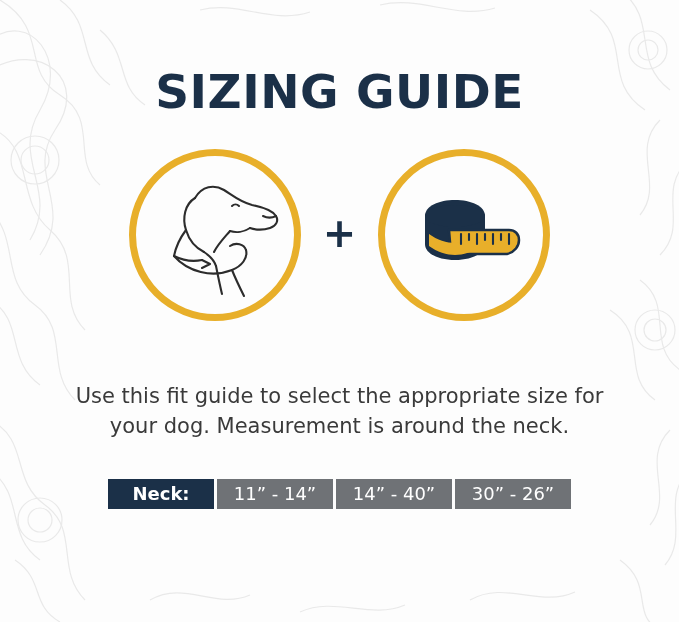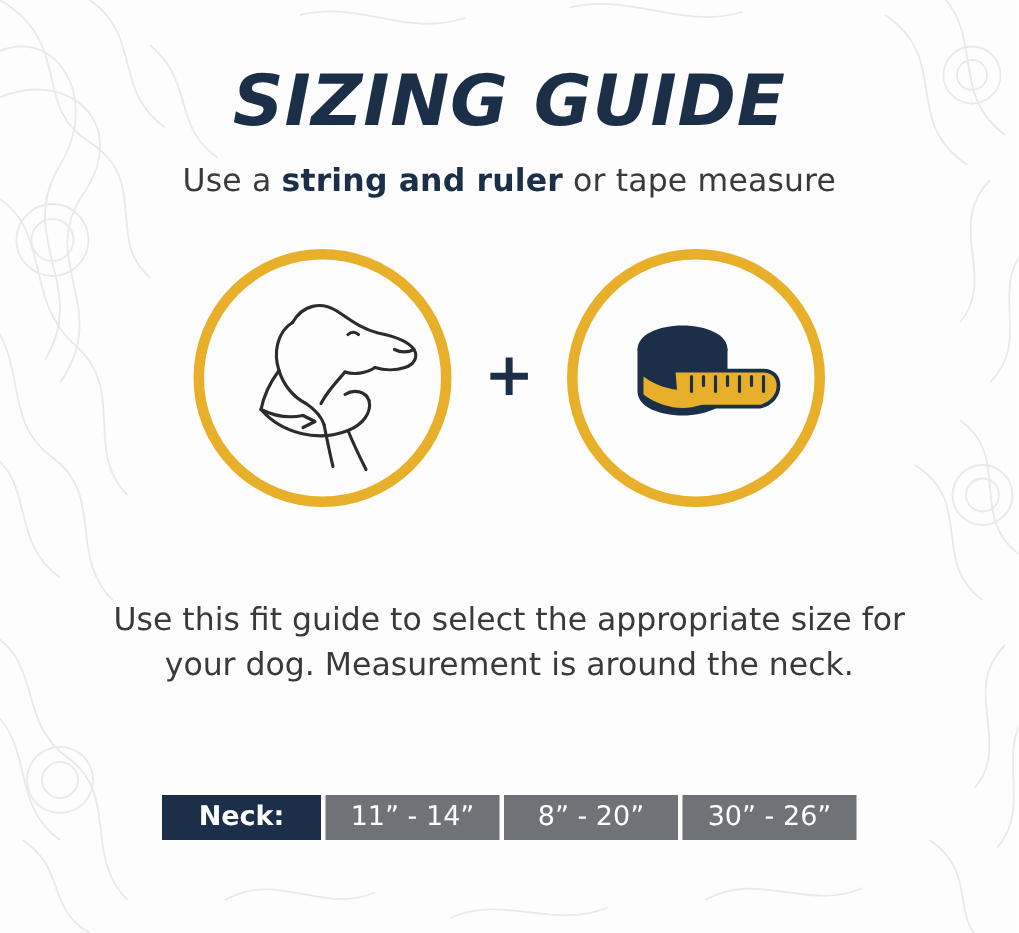--- a/index.html
+++ b/index.html
@@ -30,29 +30,28 @@
   .content {
     position: relative;
     z-index: 2;
     width: 679px;
     height: 622px;
     display: flex;
     flex-direction: column;
     align-items: center;
   }
   .title {
-    margin-top: 44px;
+    margin-top: 68px;
     font-family: "DejaVu Sans", sans-serif;
     font-weight: bold;
     font-size: 47px;
     letter-spacing: 0.5px;
     color: #1b3048;
     line-height: 1;
     text-align: center;
-    font-style: italic;
   }
   .subtitle {
     margin-top: 17px;
     font-family: "DejaVu Sans", sans-serif;
     font-size: 21px;
     color: #3a3a3a;
     text-align: center;
     letter-spacing: 0.1px;
   }
   .subtitle .strong {
@@ -93,21 +92,20 @@
     line-height: 1.45;
     color: #3a3a3a;
     text-align: center;
   }
   .table-wrap {
     margin-top: 34px;
   }
   table.size-table {
     border-collapse: separate;
     border-spacing: 3px;
-    margin-top: 34px;
   }
   table.size-table td {
     height: 30px;
     padding: 0 10px;
     text-align: center;
     font-family: "DejaVu Sans", sans-serif;
     font-size: 18px;
     color: #ffffff;
     white-space: nowrap;
   }
@@ -162,21 +160,20 @@
       <path d="M470,600 C505,580 540,608 575,592"></path>
       <path d="M200,10 C240,0 270,25 310,12"></path>
       <path d="M380,5 C420,-5 455,20 495,8"></path>
     </g>
   </svg>
 
   <div class="content">
 
     <div class="title">SIZING GUIDE</div>
 
-    <div class="subtitle"><span>Use a </span><span class="strong">string and ruler</span><span> or tape measure</span></div>
 
     <div class="icon-row">
 
       <div class="circle">
         <svg width="150" height="150" viewBox="0 0 150 150">
           <g fill="none" stroke="#2c2c2c" stroke-width="2.1" stroke-linecap="round" stroke-linejoin="round">
 
             <path d="M55,38 C62,26 74,24 84,30 C92,35 100,42 112,45 C122,47 132,50 136,56 C139,61 136,66 130,68 C124,70 116,70 110,68"></path>
             <path d="M110,68 C104,72 96,73 90,71"></path>
             <path d="M136,56 C132,58 127,58 123,56"></path>
@@ -232,21 +229,21 @@
     </div>
 
     <div class="body-text">Use this fit guide to select the appropriate size for your dog. Measurement is around the neck.</div>
 
     <div class="table-wrap">
       <table class="size-table">
         <tbody>
           <tr>
             <td class="head-cell">Neck:</td>
             <td class="val-cell">11” - 14”</td>
-            <td class="val-cell">8” - 20”</td>
+            <td class="val-cell">14” - 40”</td>
             <td class="val-cell">30” - 26”</td>
           </tr>
         </tbody>
       </table>
     </div>
 
   </div>
 </div>
 
 </body></html>

